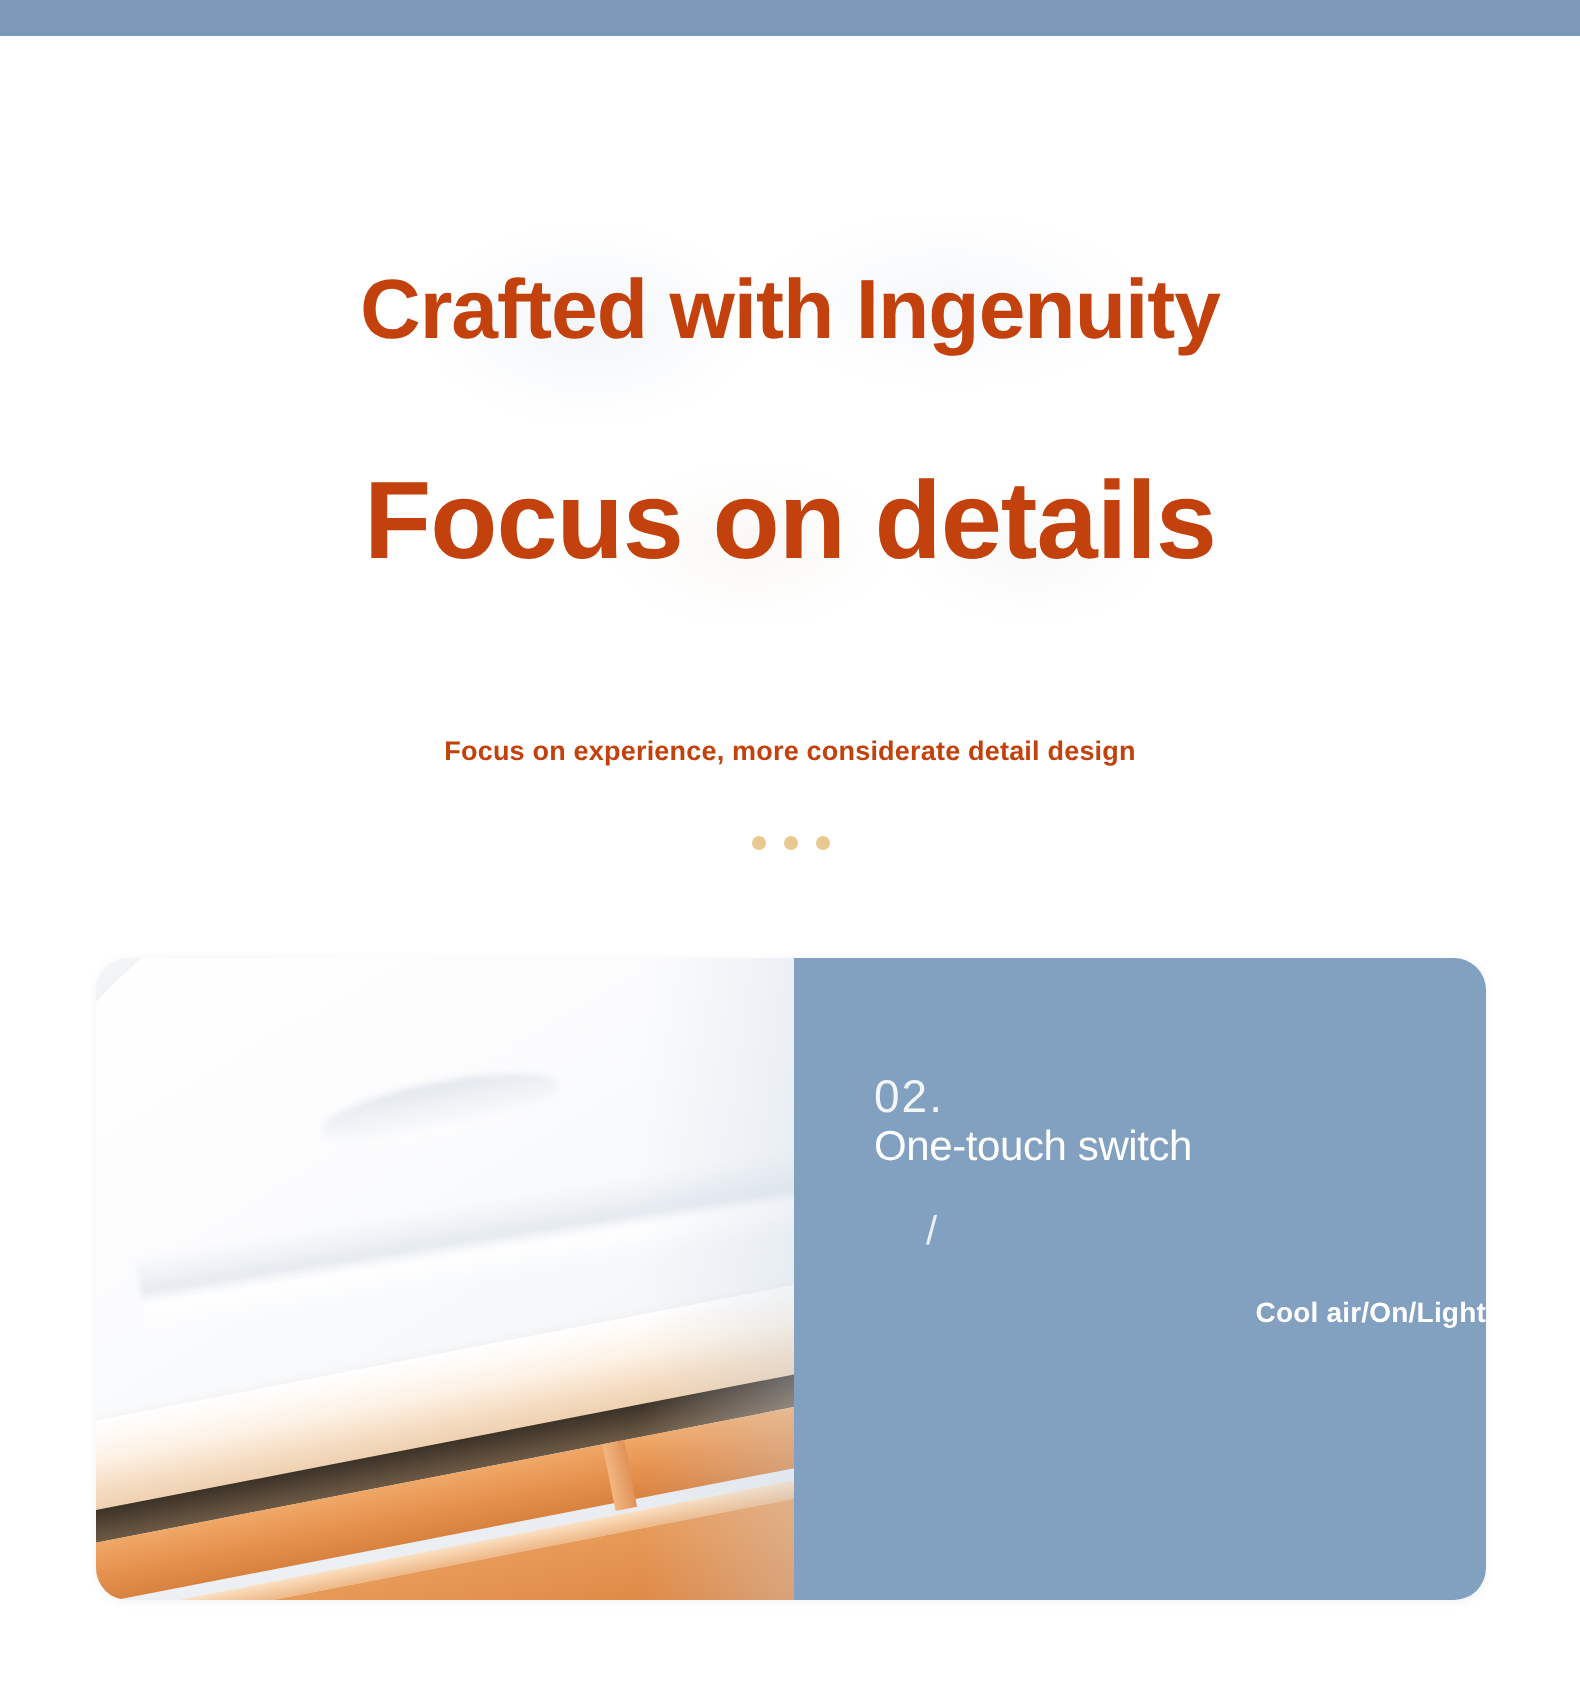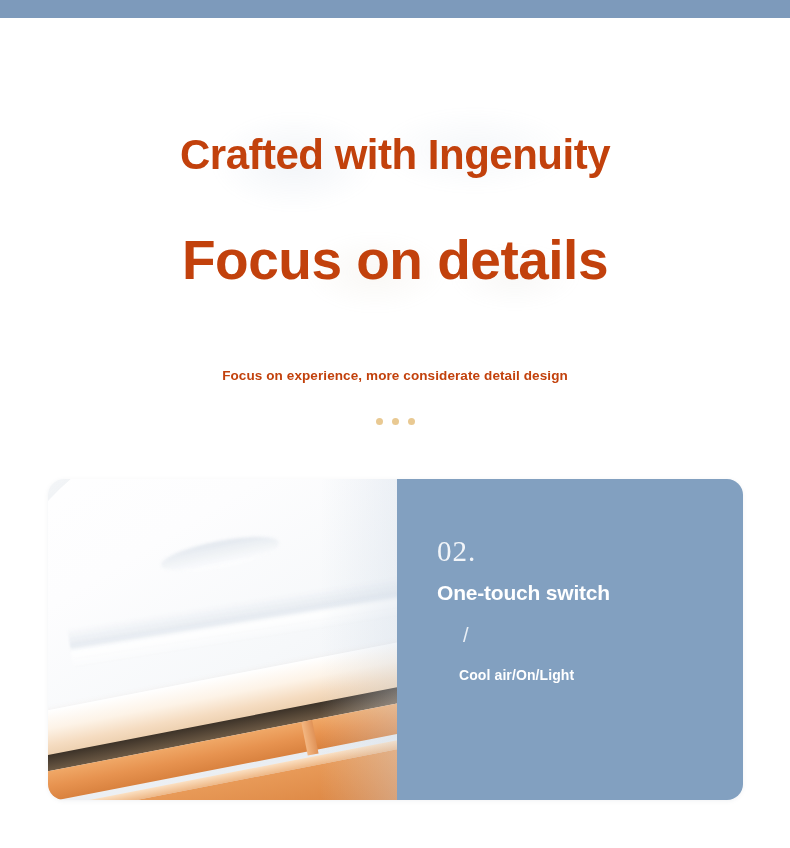--- a/index.html
+++ b/index.html
@@ -217,49 +217,49 @@
   .info-panel {
     position: relative;
     width: 346px;
     height: 321px;
     background: #82a0c0;
     color: #ffffff;
     padding: 58px 0 0 40px;
     box-sizing: border-box;
   }
   .info-number {
-    font-size: 29px;
+    font-size: 23px;
     font-weight: 300;
     letter-spacing: 1px;
     line-height: 1;
     color: #f2f5f9;
-    font-family: Liberation Serif, serif;
   }
   .info-title {
-    margin-top: 15px;
+    margin-top: 2px;
     font-size: 21px;
-    font-weight: bold;
+    font-weight: normal;
     letter-spacing: -0.2px;
     color: #ffffff;
   }
   .info-slash {
     margin-top: 20px;
     margin-left: 26px;
     font-size: 20px;
     font-weight: 300;
     color: #eaf0f6;
     line-height: 1;
   }
   .info-sub {
     margin-top: 22px;
     margin-left: 22px;
     font-size: 14px;
     font-weight: bold;
     color: #ffffff;
     letter-spacing: 0.1px;
+    text-align: right;
   }
 </style>
 </head>
 <body>
 
 <div class="top-bar"></div>
 
 <div class="hero">
   <div class="hero-watermark"></div>
 

